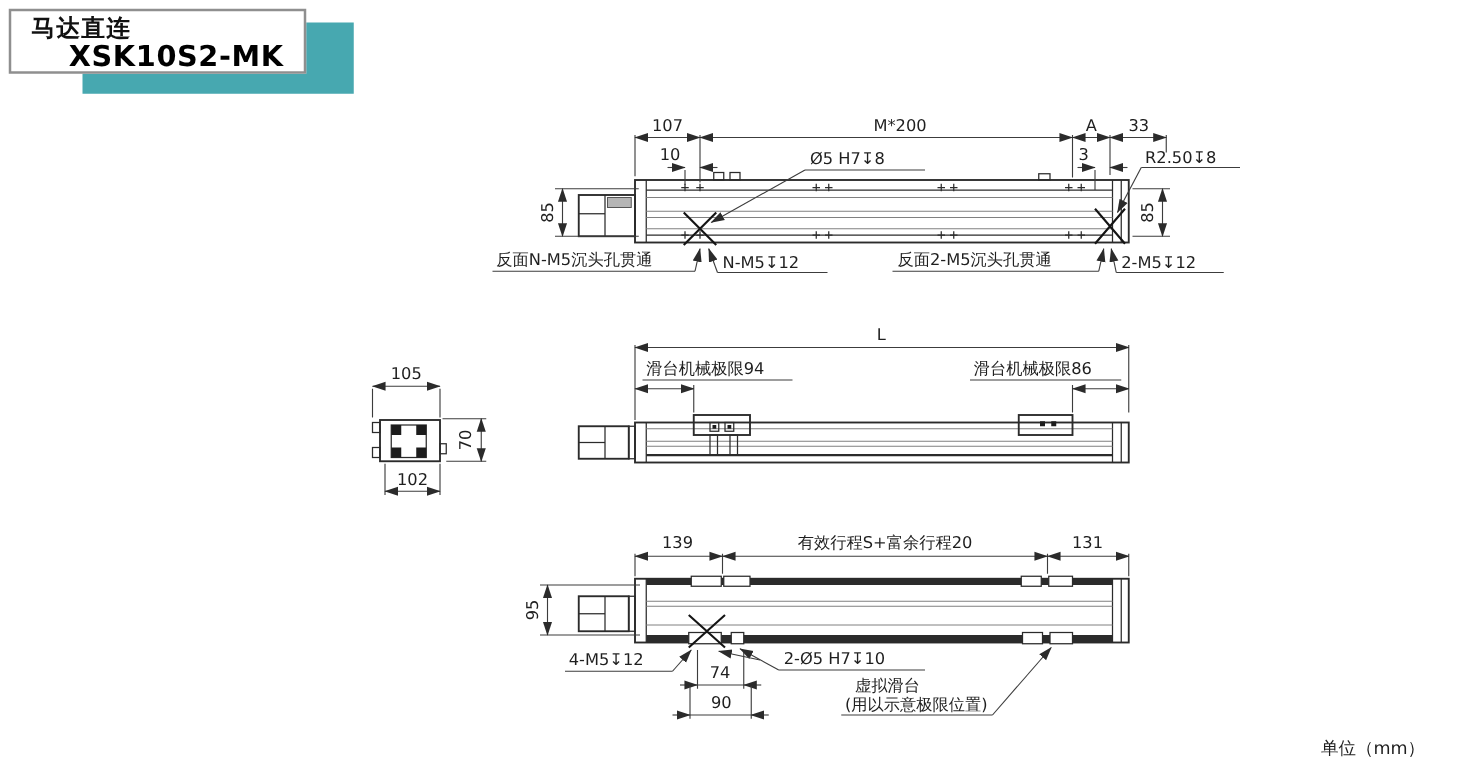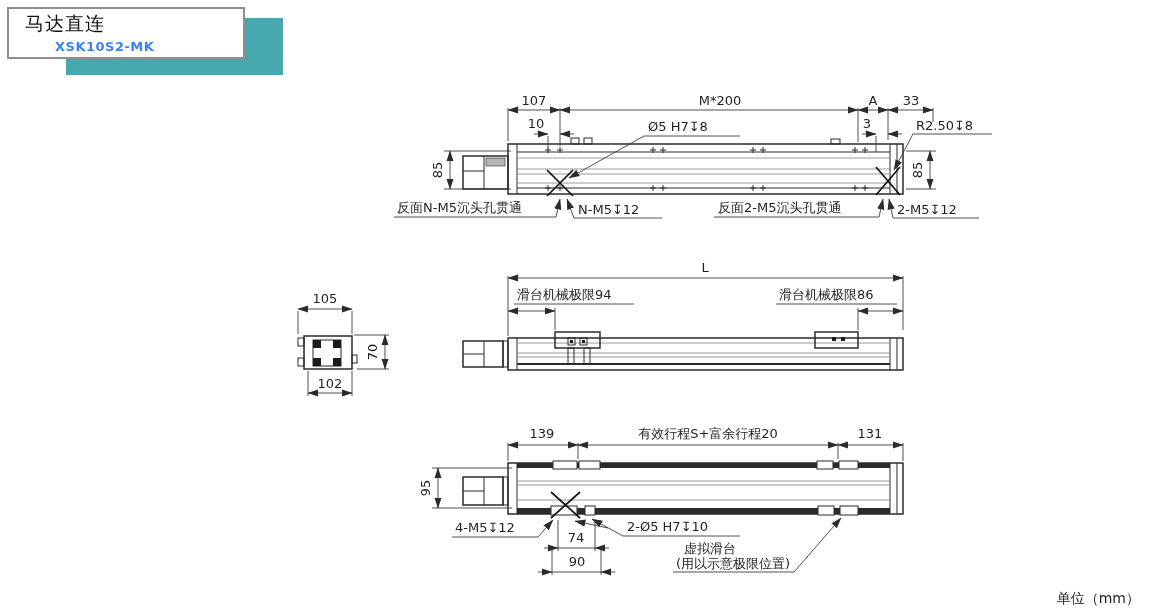--- a/index.html
+++ b/index.html
@@ -2,22 +2,22 @@
 <html><head>
 <meta charset="utf-8">
 <style>
   html,body{margin:0;padding:0;background:#ffffff;}
   #stage{position:relative;width:1170px;height:612px;background:#ffffff;overflow:hidden;
          font-family:"DejaVu Sans","Liberation Sans",sans-serif;}
   
   .teal-bg{position:absolute;left:66px;top:18px;width:217px;height:57px;background:#47a8b0;}
   .title-box{position:absolute;left:7px;top:7px;width:238px;height:52px;background:#ffffff;
              border:2px solid #8f8f8f;box-sizing:border-box;padding:3px 0 0 16px;}
-  .title-line1{font-size:19px;font-weight:normal;color:#111;line-height:23px;letter-spacing:1px;}
-  .title-line2{font-size:13px;font-weight:bold;color:#3b82f6;line-height:23px;margin-left:30px;letter-spacing:0.5px;}
+  .title-line1{font-size:19px;font-weight:bold;color:#111;line-height:23px;letter-spacing:1px;}
+  .title-line2{font-size:23px;font-weight:bold;color:#000000;line-height:23px;margin-left:30px;letter-spacing:0.5px;}
   
   svg{position:absolute;left:0;top:0;}
   .outline{fill:none;stroke:#2b2b2b;stroke-width:1.5;}
   .med{fill:none;stroke:#2b2b2b;stroke-width:1;}
   .thin{fill:none;stroke:#808080;stroke-width:0.8;}
   .dim{fill:none;stroke:#3c3c3c;stroke-width:0.9;}
   .xmark{fill:none;stroke:#141414;stroke-width:1.7;}
   .band{fill:#2b2b2b;stroke:none;}
   .wblock{fill:#ffffff;stroke:#2b2b2b;stroke-width:1;}
   .fillgray{fill:#b5b5b5;stroke:#555;stroke-width:0.8;}

